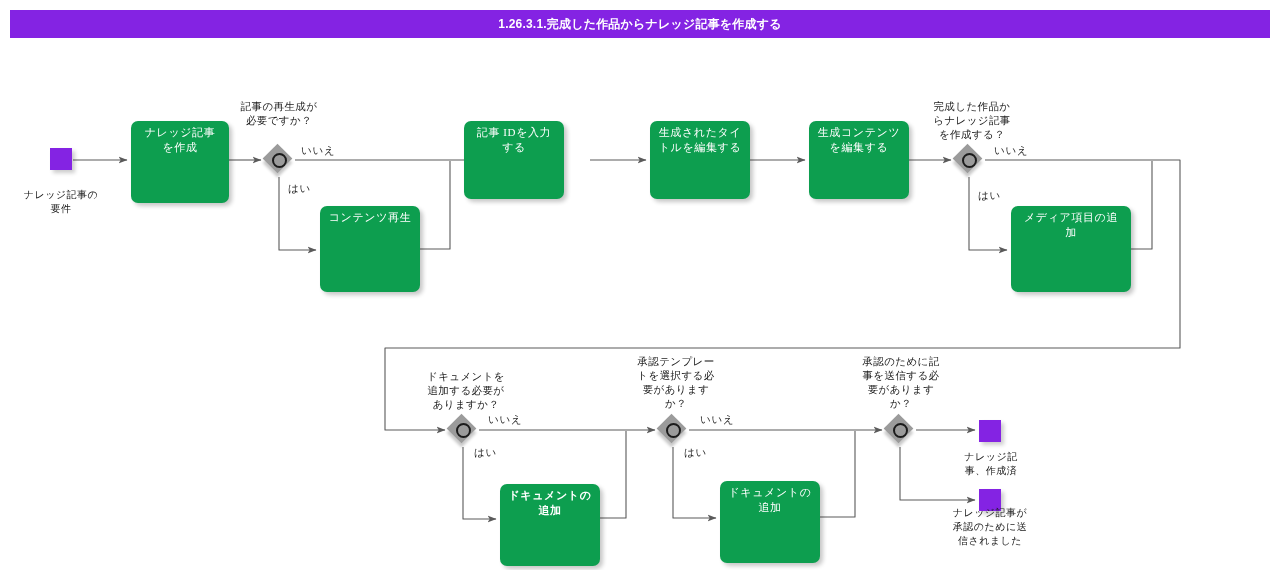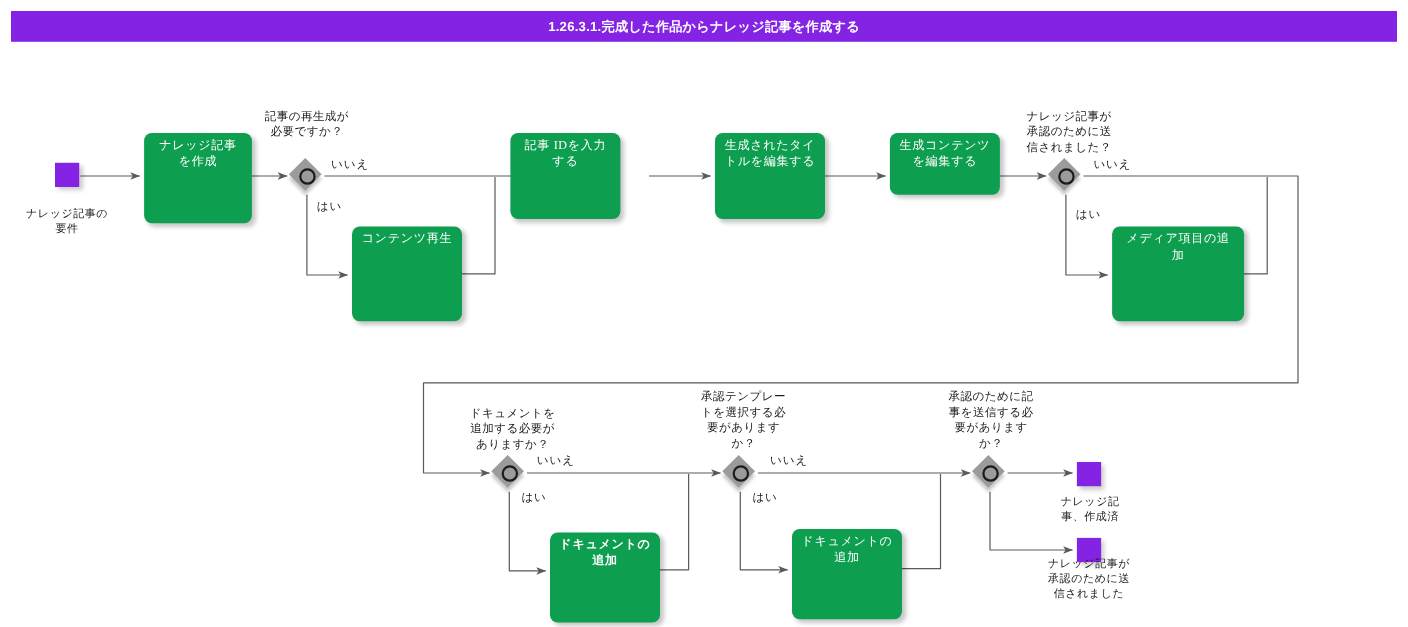--- a/index.html
+++ b/index.html
@@ -216,25 +216,25 @@
   </div>
 
   <div class="task" style="left:464px; top:121px; width:100px; height:78px;">
     <span class="task-label">記事 IDを入力する</span>
   </div>
 
   <div class="task" style="left:650px; top:121px; width:100px; height:78px;">
     <span class="task-label">生成されたタイトルを編集する</span>
   </div>
 
-  <div class="task" style="left:809px; top:121px; width:100px; height:56px;">
+  <div class="task" style="left:809px; top:121px; width:100px; height:78px;">
     <span class="task-label">生成コンテンツを編集する</span>
   </div>
 
-  <div class="gateway-question" style="left:929px; top:100px; width:86px;">ナレッジ記事が承認のために送信されました？</div>
+  <div class="gateway-question" style="left:929px; top:100px; width:86px;">完成した作品からナレッジ記事を作成する？</div>
   <div class="gateway" style="left:954px; top:145px;">
     <div class="diamond"></div>
     <div class="ring"></div>
   </div>
   <div class="edge-label" style="left:994px; top:144px;">いいえ</div>
   <div class="edge-label" style="left:978px; top:189px;">はい</div>
 
   <div class="task" style="left:1011px; top:206px; width:120px; height:86px;">
     <span class="task-label">メディア項目の追加</span>
   </div>

